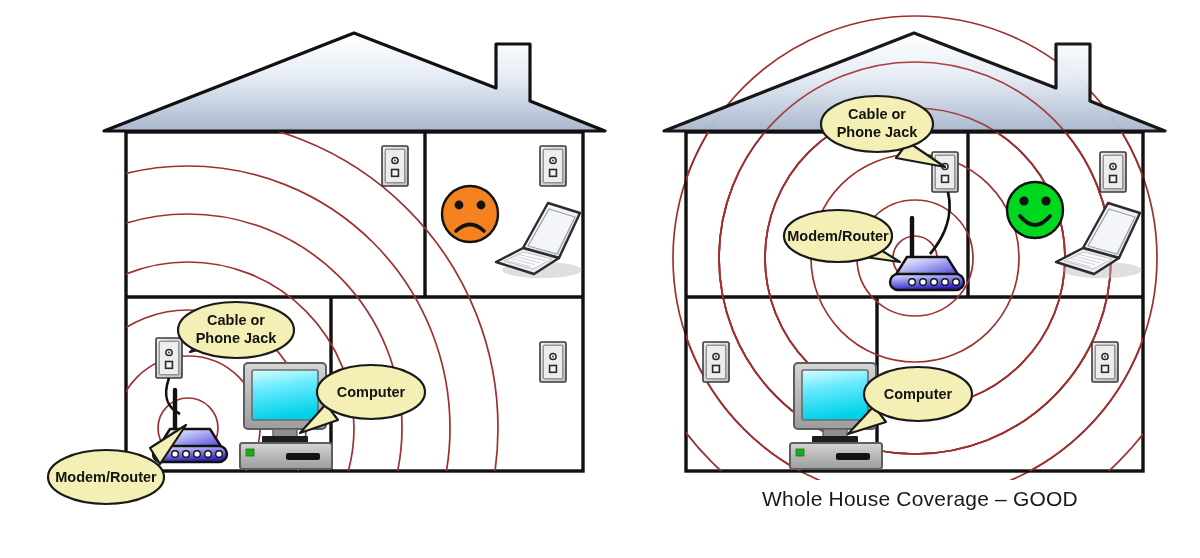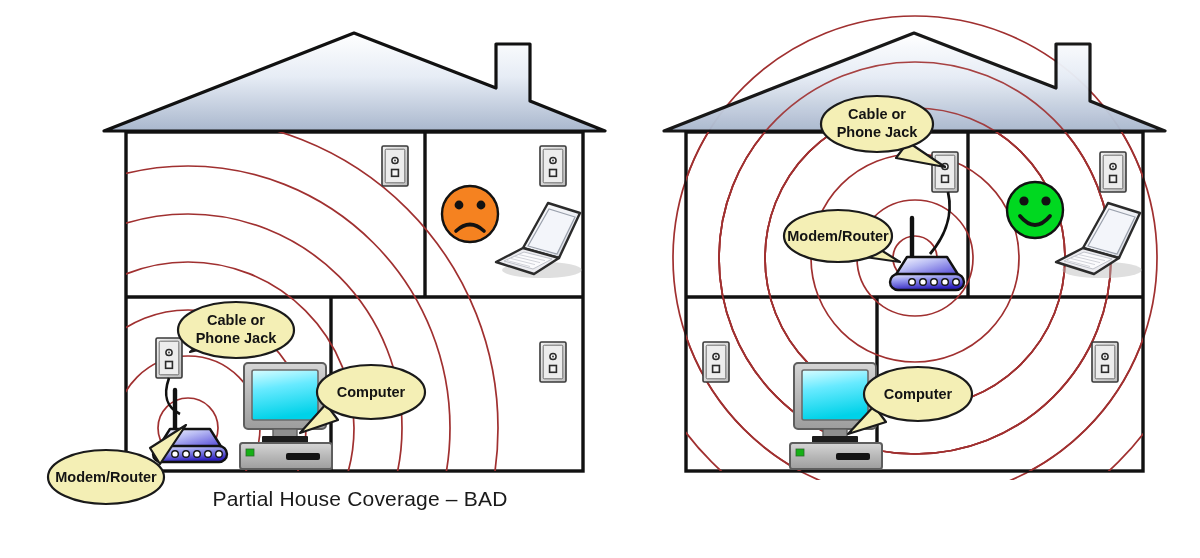--- a/index.html
+++ b/index.html
@@ -303,16 +303,16 @@
       </g>
 
       <g>
         <path d="M848,434 L874,406 L886,422 Z" fill="#f4efb5" stroke="#1a1a1a" stroke-width="2.2" stroke-linejoin="round"></path>
         <ellipse cx="918" cy="394" rx="54" ry="27" fill="#f4efb5" stroke="#1a1a1a" stroke-width="2.2"></ellipse>
         <text class="bubble-text" x="918" y="395">Computer</text>
       </g>
     </g>
   </svg>
 
-  <div class="caption" id="caption-left">Partial House Coverage – BAD</div>
-
+
+  <div class="caption" id="caption-right">Whole House Coverage – GOOD</div>
 
 </div>
 
 </body></html>

